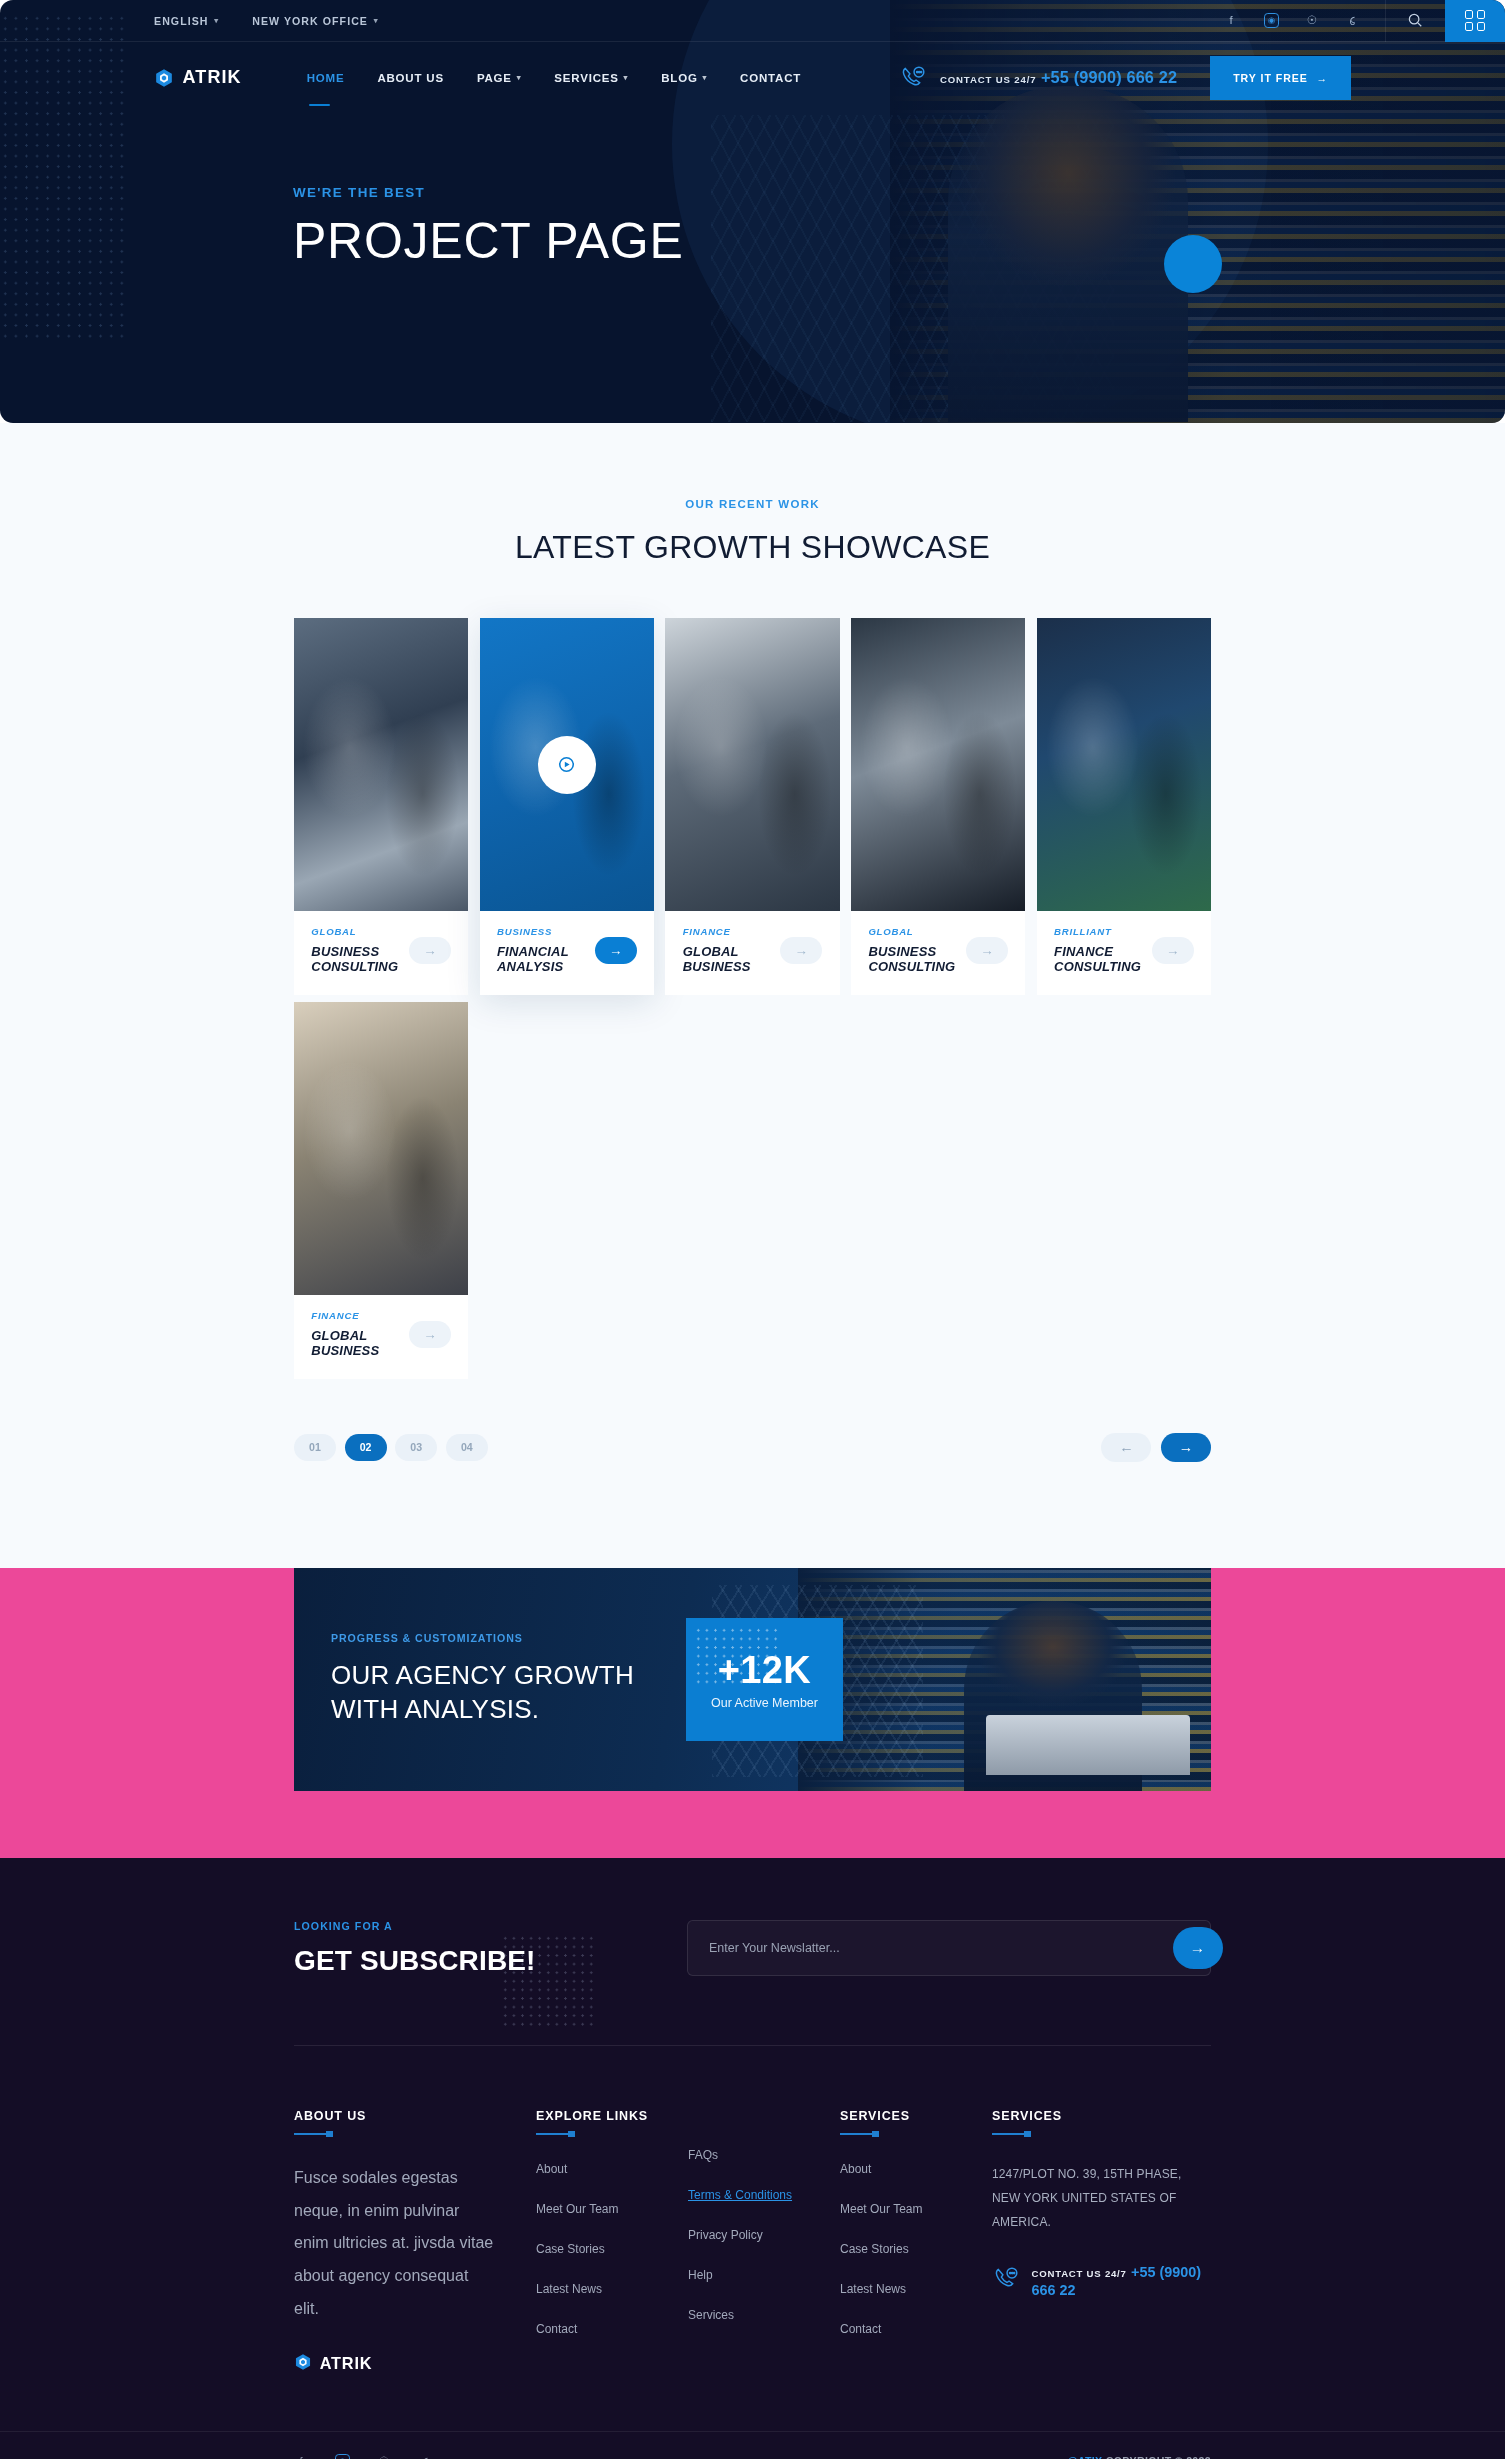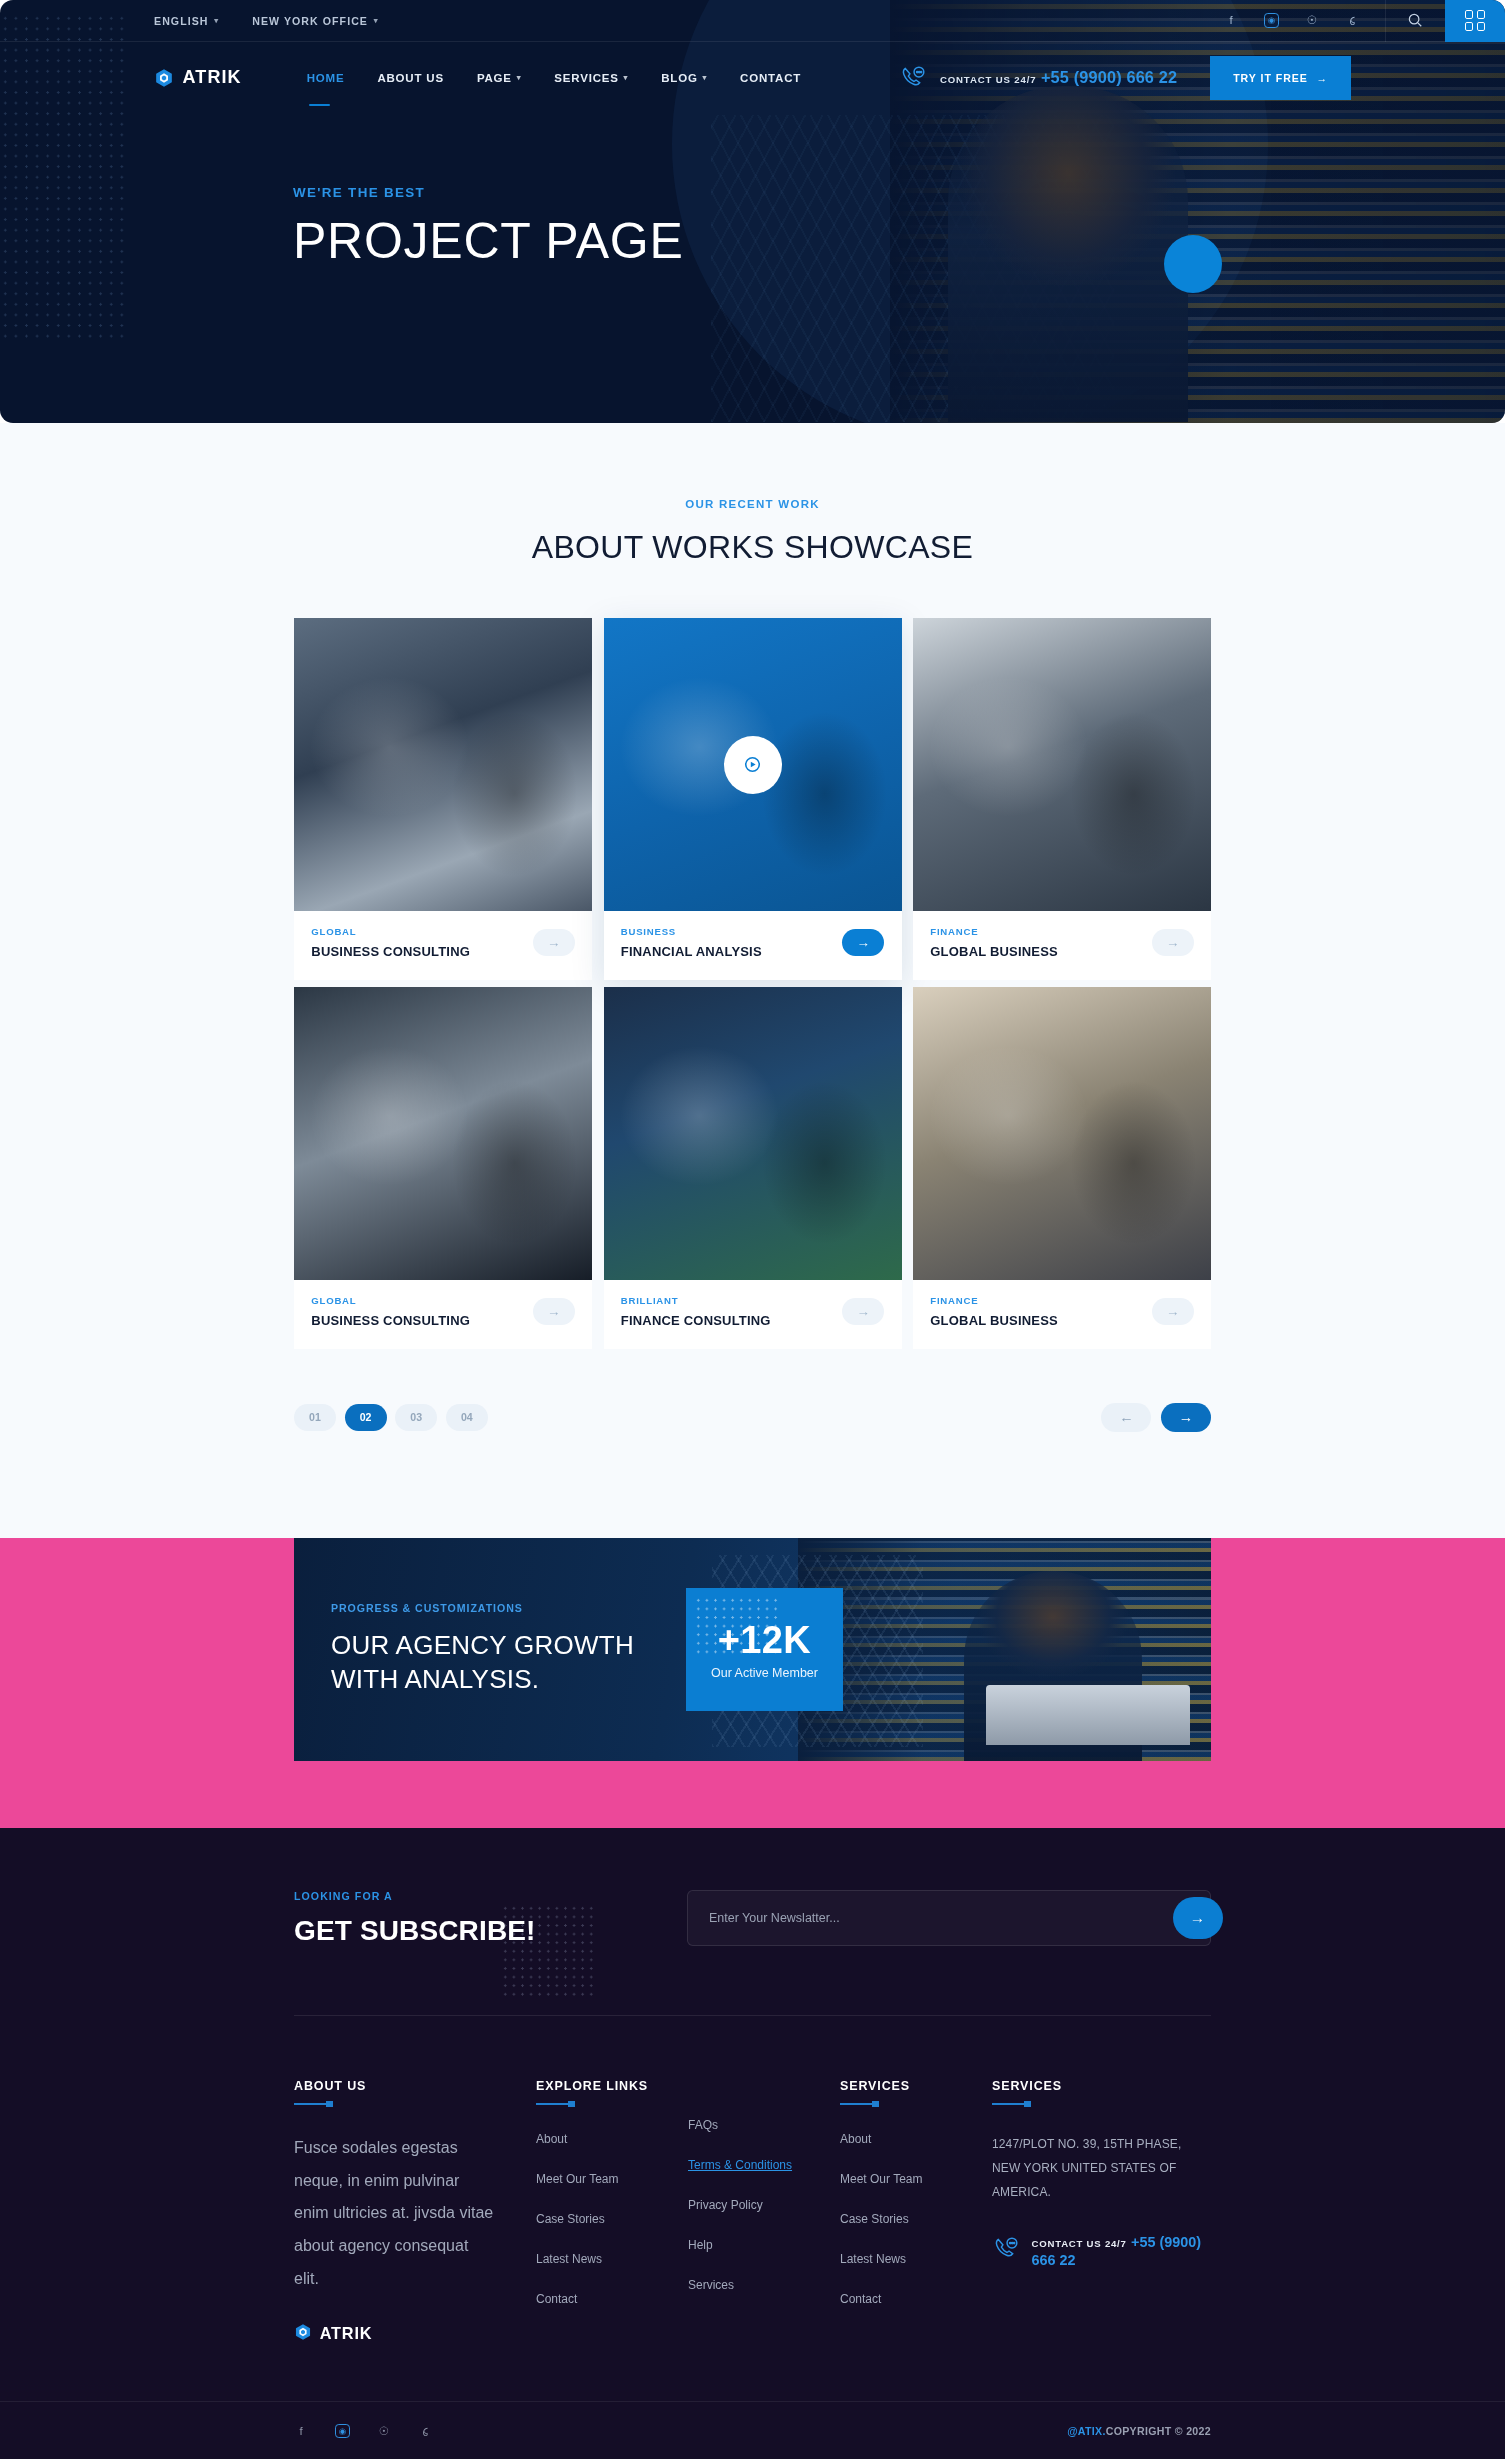--- a/index.html
+++ b/index.html
@@ -144,21 +144,21 @@
   .sec-kicker {
     text-align: center; color: #2b93e6; font-size: 11.5px;
     font-weight: 700; letter-spacing: .11em; margin-bottom: 19px;
   }
   .sec-title {
     text-align: center; color: #111c33; font-size: 32px;
     font-weight: 400; letter-spacing: .01em; margin-bottom: 52px;
   }
   .grid {
     width: 917px; margin: 4px auto;
-    display: grid; grid-template-columns: repeat(3, 1fr); gap: 6.7px 11.5px;
+    display: grid; grid-template-columns: repeat(5, 1fr); gap: 6.7px 11.5px; font-style: italic;
   }
   .card { background: #fff; }
   .card.featured { box-shadow: 0 7.7px 33px rgba(16,52,96,.13); }
   .thumb { height: 293px; position: relative; overflow: hidden; }
   .thumb.t1 { background: linear-gradient(160deg,#5c6d80 0%,#303f52 40%,#9aa7b4 75%,#4a5767 100%); }
   .thumb.t2 { background: linear-gradient(160deg,#1276c6 0%,#0e63ab 55%,#0a5593 100%); }
   .thumb.t3 { background: linear-gradient(160deg,#cdd4da 0%,#5e6b79 45%,#2b3643 100%); }
   .thumb.t4 { background: linear-gradient(160deg,#2b3744 0%,#7e8b98 45%,#161d27 100%); }
   .thumb.t5 { background: linear-gradient(160deg,#1b2f4a 0%,#20486f 40%,#2e6a4a 100%); }
   .thumb.t6 { background: linear-gradient(160deg,#d9cfbd 0%,#8a8373 45%,#3d4048 100%); }
@@ -420,21 +420,21 @@
     </div>
 
     <div class="hero-body">
       <div class="hero-kicker">WE'RE THE BEST</div>
       <h1 class="hero-title">PROJECT PAGE</h1>
     </div>
   </section>
 
   <section class="works">
     <div class="sec-kicker">OUR RECENT WORK</div>
-    <h2 class="sec-title">ABOUT WORKS SHOWCASE</h2>
+    <h2 class="sec-title">LATEST GROWTH SHOWCASE</h2>
 
     <div class="grid">
 
       <div class="card">
         <div class="thumb t1"></div>
         <div class="card-body">
           <div>
             <div class="cat">GLOBAL</div>
             <div class="card-title">BUSINESS CONSULTING</div>
           </div>

